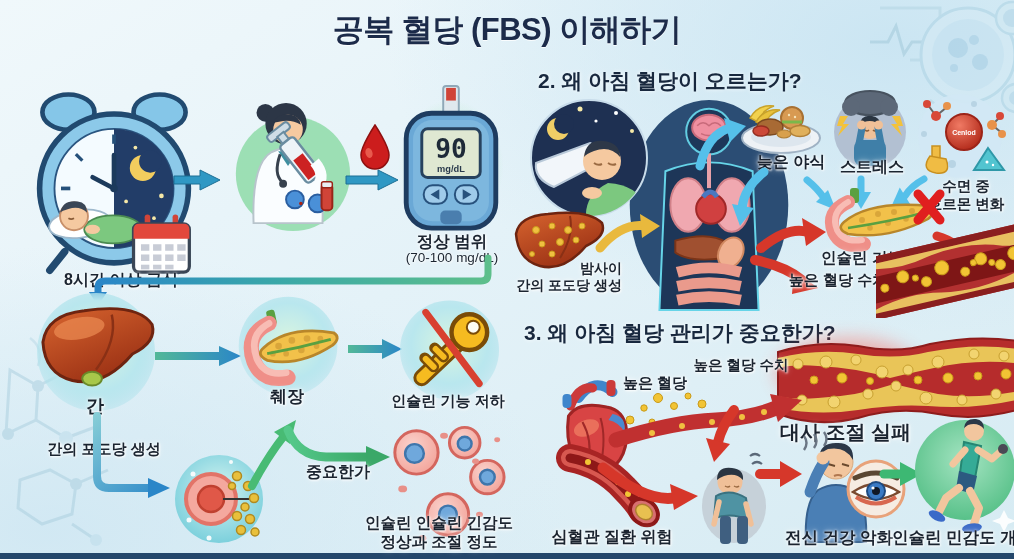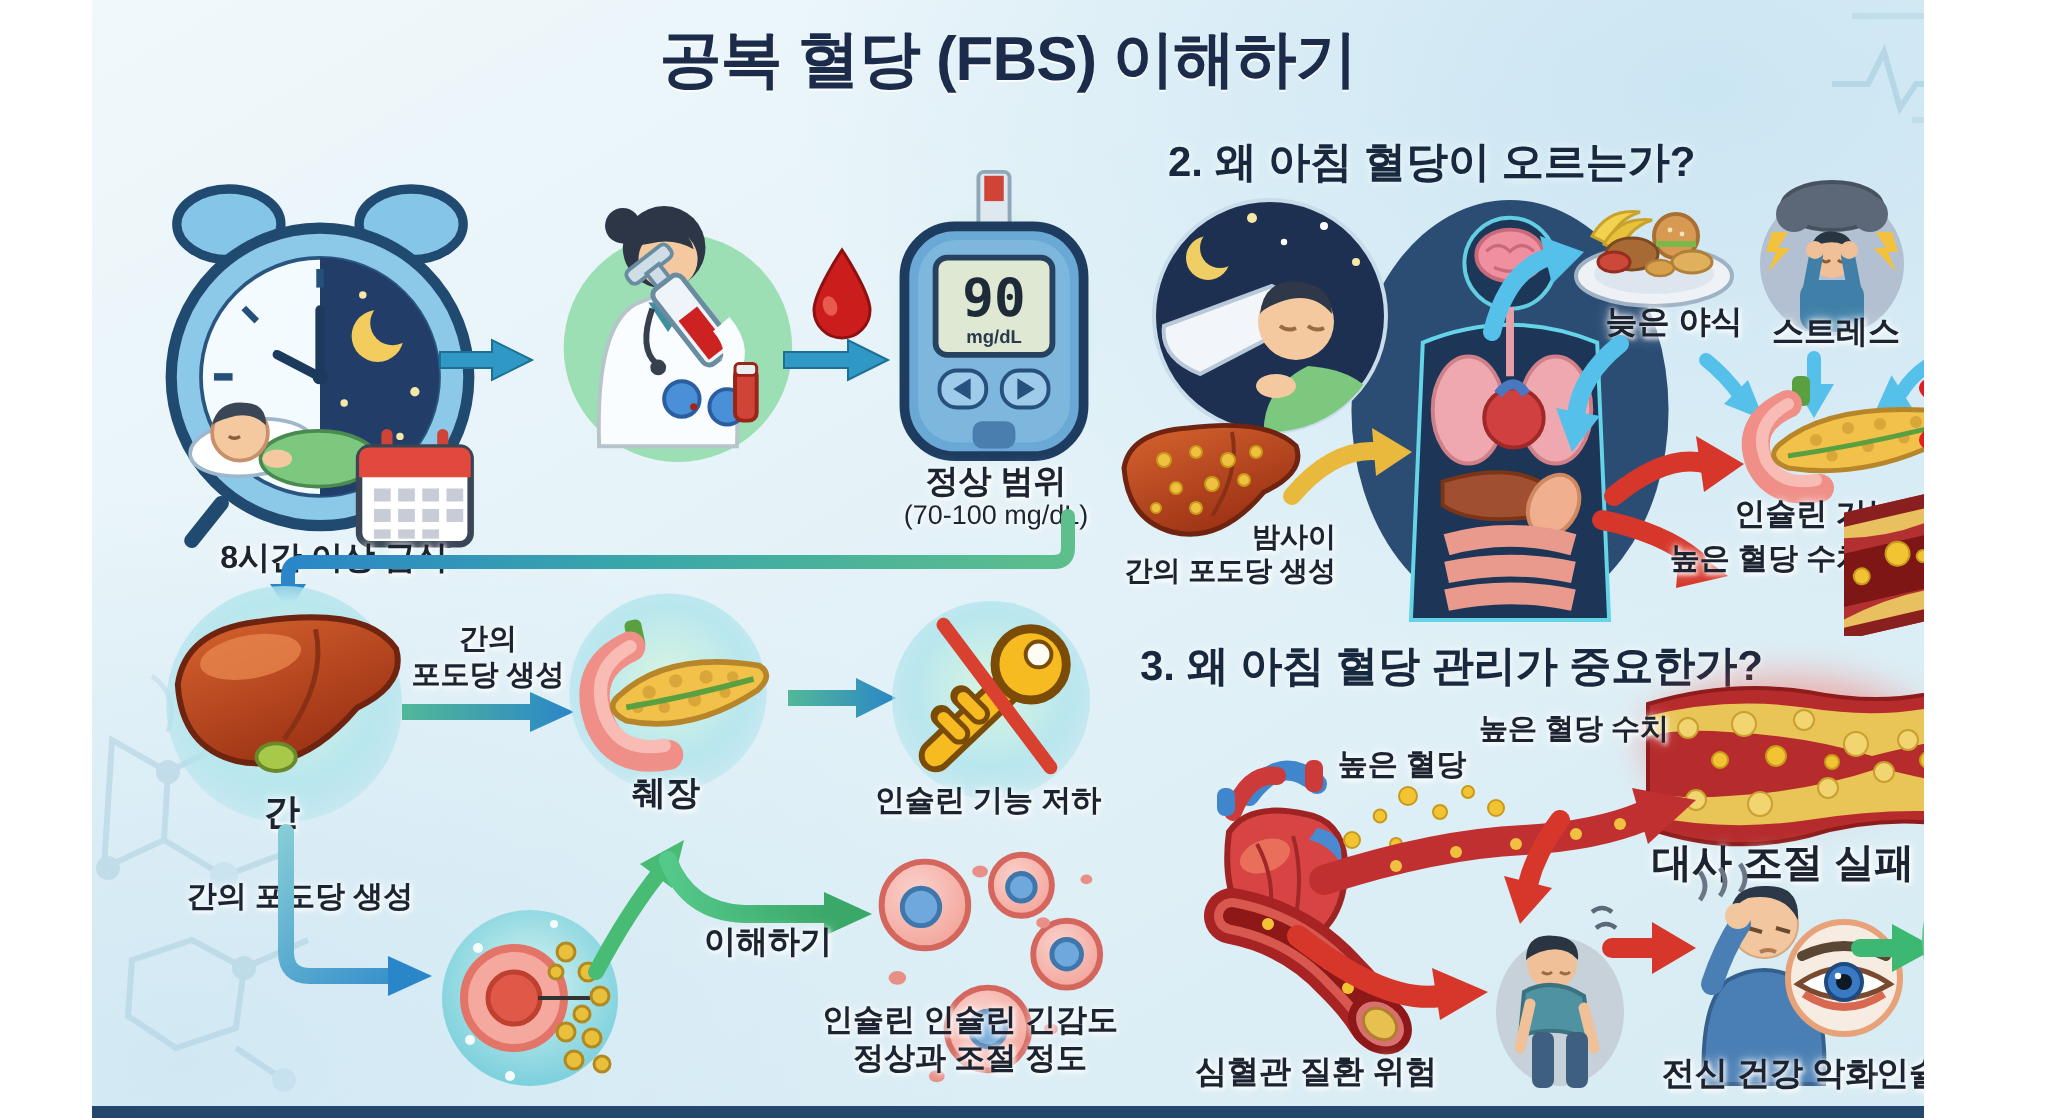--- a/index.html
+++ b/index.html
@@ -2,26 +2,25 @@
 <html><head>
 <meta charset="utf-8">
 <style>
   * { margin:0; padding:0; box-sizing:border-box; }
   html,body { width:1024px; height:559px; }
   body {
     font-family:"Liberation Sans","DejaVu Sans",sans-serif;
     overflow:hidden;
   }
   .canvas {
-    position:relative; width:916px; height:559px; overflow:hidden;
+    position:relative; width:1014px; height:559px; overflow:hidden;
     background:
       radial-gradient(ellipse at 88% 8%, rgba(200,228,242,.9) 0%, rgba(200,228,242,0) 40%),
       radial-gradient(ellipse at 5% 95%, rgba(205,230,242,.8) 0%, rgba(205,230,242,0) 38%),
       linear-gradient(150deg,#f0f8fb 0%,#e4f2f8 45%,#d6ebf3 100%);
-    margin-left: 46px;
   }
   .abs { position:absolute; }
   .cap {
     position:absolute; font-weight:700; color:#1b2430; text-align:center; line-height:1.22;
     text-shadow:0 0 3px rgba(255,255,255,.95), 0 0 7px rgba(255,255,255,.7), 1px 1px 2px rgba(255,255,255,.8);
     white-space:nowrap;
   }
   .title {
     position:absolute; left:0; right:0; top:9px; text-align:center;
     font-size:31px; font-weight:800; color:#1c2b4a; letter-spacing:-.5px;
@@ -210,24 +209,20 @@
       </linearGradient>
     </defs>
     <circle cx="64" cy="60" r="60" fill="url(#nodeG1)"></circle>
     <path d="M10,50 Q14,22 52,18 Q106,10 121,32 Q126,50 101,62 Q72,96 40,89 Q12,82 10,50 Z" fill="url(#liverG)" stroke="#6e2410" stroke-width="3"></path>
     <path d="M80,22 Q86,48 64,78" fill="none" stroke="#8a3015" stroke-width="2.5"></path>
     <ellipse cx="47" cy="36" rx="26" ry="11" fill="#ea8850" opacity=".75" transform="rotate(-10 47 36)"></ellipse>
     <ellipse cx="60" cy="87" rx="10" ry="7" fill="#a8c84a" stroke="#6a8a2a" stroke-width="2"></ellipse>
   </svg>
   <div class="cap" style="left:60px;top:396px;width:70px;font-size:18px;">간</div>
 
-  <div class="cap" style="left:150px;top:312px;width:96px;font-size:14.5px;">
-    <div>간의</div>
-    <div>포도당 생성</div>
-  </div>
   <svg class="abs" style="left:155px;top:344px;" width="86" height="24" viewBox="0 0 86 24">
     <defs>
         <linearGradient id="tealG1" x1="0" x2="1" y1="0" y2="0">
           <stop offset="0%" stop-color="#52b898"></stop>
           <stop offset="100%" stop-color="#2a86c8"></stop>
         </linearGradient>
       </defs>
     <path d="M0,8 H64 V2 L86,12 64,22 V16 H0 Z" fill="url(#tealG1)"></path>
   </svg>
 
@@ -319,21 +314,21 @@
   <svg class="abs" style="left:282px;top:426px;" width="110" height="44" viewBox="0 0 110 44">
     <defs>
         <linearGradient id="greenG1" x1="0" x2="1">
           <stop offset="0%" stop-color="#55c98a"></stop>
           <stop offset="100%" stop-color="#3aa868"></stop>
         </linearGradient>
       </defs>
     <path d="M6,4 Q16,30 44,31 H86" fill="none" stroke="url(#greenG1)" stroke-width="9" stroke-linecap="round"></path>
     <path d="M84,20 L108,31 84,42 Z" fill="#3aa868"></path>
   </svg>
-  <div class="cap" style="left:296px;top:462px;width:84px;font-size:16px;">이해하기</div>
+  <div class="cap" style="left:296px;top:462px;width:84px;font-size:16px;">중요한가</div>
 
   <svg class="abs" style="left:386px;top:420px;" width="120" height="126" viewBox="0 0 120 128">
     <defs>
       <radialGradient id="pinkCellG" cx="40%" cy="35%" r="70%">
         <stop offset="0%" stop-color="#fad2cc"></stop>
           <stop offset="100%" stop-color="#f3a49a"></stop>
       </radialGradient>
     </defs>
     <g stroke="#d4665e" stroke-width="3" fill="url(#pinkCellG)">
       <circle cx="30" cy="33" r="22"></circle>
@@ -349,21 +344,21 @@
     </g>
     <g fill="#e89088">
       <ellipse cx="58" cy="16" rx="4" ry="3"></ellipse>
         <ellipse cx="90" cy="42" rx="3.5" ry="2.8"></ellipse>
         <ellipse cx="16" cy="70" rx="4.5" ry="3.5"></ellipse>
       <ellipse cx="94" cy="96" rx="3.5" ry="2.8"></ellipse>
         <ellipse cx="36" cy="120" rx="4" ry="3"></ellipse>
         <ellipse cx="112" cy="20" rx="3" ry="2.5"></ellipse>
     </g>
   </svg>
-  <div class="cap" style="left:360px;top:502px;width:158px;font-size:15.5px;">
+  <div class="cap" style="left:360px;top:514px;width:158px;font-size:15.5px;">
     <div>인슐린 인슐린 긴감도</div>
     <div>정상과 조절 정도</div>
   </div>
 
   <div class="sec-h" style="left:538px;top:67px;">2. 왜 아침 혈당이 오르는가?</div>
 
   <svg class="abs" style="left:628px;top:94px;" width="162" height="218" viewBox="0 0 160 220">
     <ellipse cx="80" cy="112" rx="80" ry="106" fill="#2b4d74"></ellipse>
     <circle cx="80" cy="38" r="23" fill="#1d3658" stroke="#66d4e8" stroke-width="2" opacity=".95"></circle>
     <path d="M36,78 Q80,60 124,78 L130,218 L30,218 Z" fill="#1d3658" stroke="#66d4e8" stroke-width="2"></path>

